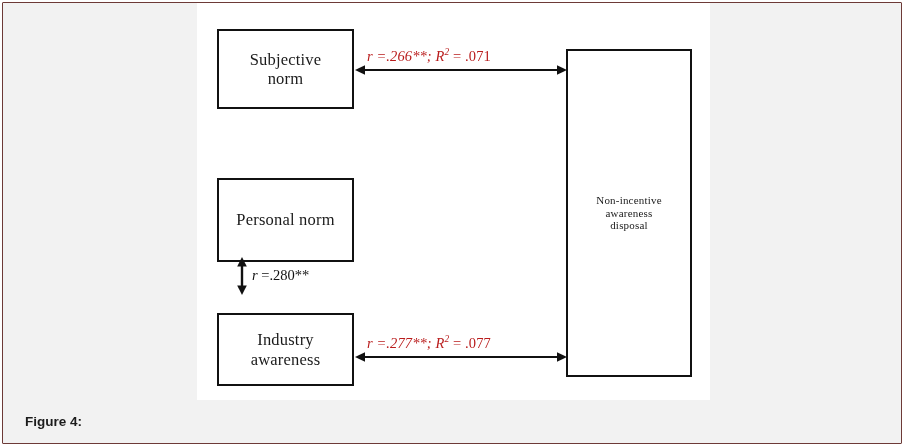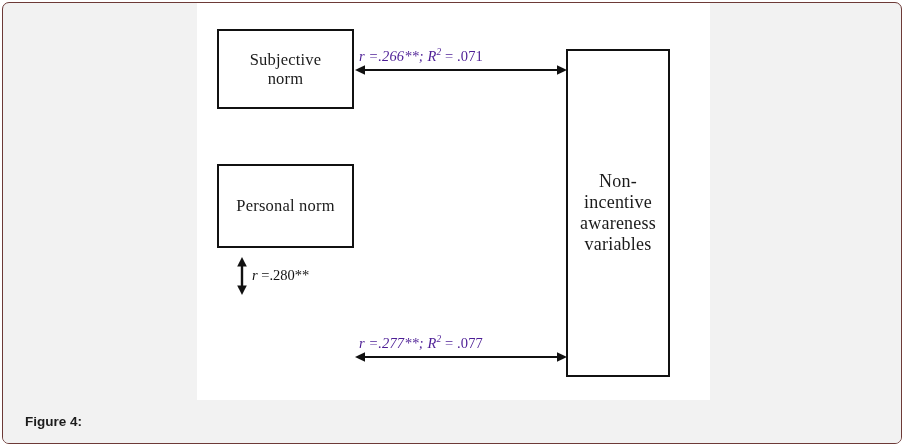--- a/index.html
+++ b/index.html
@@ -16,21 +16,21 @@
 
   
   #figure-frame {
     position: absolute;
     left: 2px;
     top: 2px;
     width: 900px;
     height: 442px;
     box-sizing: border-box;
     border: 1.5px solid #6d3a37;
-    border-radius: 7px;
+    border-radius: 1px;
     background: #f2f2f2;
     overflow: hidden;
   }
 
   
   #diagram-canvas {
     position: absolute;
     left: 194px;
     top: 0px;
     width: 513px;
@@ -50,41 +50,41 @@
     text-align: center;
     font-family: "Liberation Serif", serif;
     font-size: 16.5px;
     color: #1a1a1a;
     line-height: 1.18;
     letter-spacing: 0.2px;
   }
   .node-box .node-label { display: block; padding: 0 6px; }
 
   #box-subjective-norm { left: 214px; top: 26px;  width: 137px; height: 80px; }
-  #box-personal-norm   { left: 214px; top: 161px; width: 137px; height: 84px; }
+  #box-personal-norm   { left: 214px; top: 175px; width: 137px; height: 84px; }
   #box-industry-awareness { left: 214px; top: 310px; width: 137px; height: 73px; }
   #box-noninc-intention {
-    left: 563px; top: 46px; width: 104px; height: 328px;
-    font-size: 18px;
+    left: 563px; top: 46px; width: 126px; height: 328px;
+    font-size: 11px;
   }
 
   
   .h-arrow-group {
     position: absolute;
     height: 42px;
   }
   .h-arrow-group svg { position: absolute; left: 0; bottom: 0; overflow: visible; }
   .h-arrow-label {
     position: absolute;
-    left: 4px;
+    left: 12px;
     bottom: 13px;
     white-space: nowrap;
     font-family: "Liberation Serif", serif;
     font-size: 14.5px;
-    color: #4c1d95;
+    color: #b91c1c;
     letter-spacing: 0.1px;
   }
   .h-arrow-label i { font-style: italic; }
   .h-arrow-label sup { font-size: 9.5px; vertical-align: super; font-style: italic; }
 
   #arrow-sn-to-intent { left: 352px; top: 33px;  width: 210px; }
   #arrow-pn-to-intent { left: 352px; top: 172px; width: 210px; }
   #arrow-ia-to-intent { left: 352px; top: 320px; width: 191px; }
 
   
@@ -134,26 +134,32 @@
       <span class="node-label">
         <span>Subjective</span><br>
         <span>norm</span>
       </span>
     </div>
 
     <div class="node-box" id="box-personal-norm" style="left:20px;">
       <span class="node-label">Personal norm</span>
     </div>
 
+    <div class="node-box" id="box-industry-awareness" style="left:20px;">
+      <span class="node-label">
+        <span>Industry</span><br>
+        <span>awareness</span>
+      </span>
+    </div>
 
     <div class="node-box" id="box-noninc-intention" style="left:369px;">
       <span class="node-label">
         <span>Non-incentive</span><br>
         <span>awareness</span><br>
-        <span>variables</span>
+        <span>disposal</span>
       </span>
     </div>
 
     <div class="h-arrow-group" id="arrow-sn-to-intent" style="left:158px;">
       <div class="h-arrow-label">
         <i>r =.266**;</i>
         <i>R</i><sup>2</sup><span> = .071</span>
       </div>
       <svg width="212" height="16" viewBox="0 0 212 16">
         <line x1="7" y1="8" x2="205" y2="8" stroke="#111111" stroke-width="2"></line>

